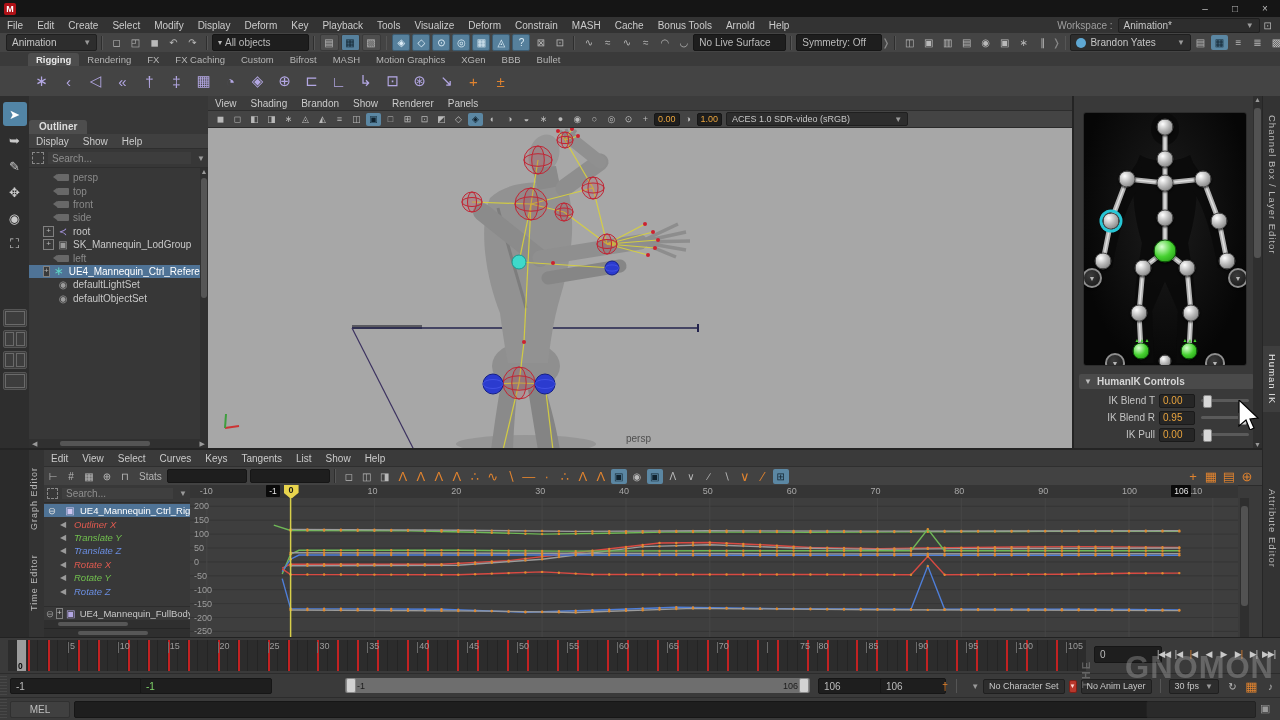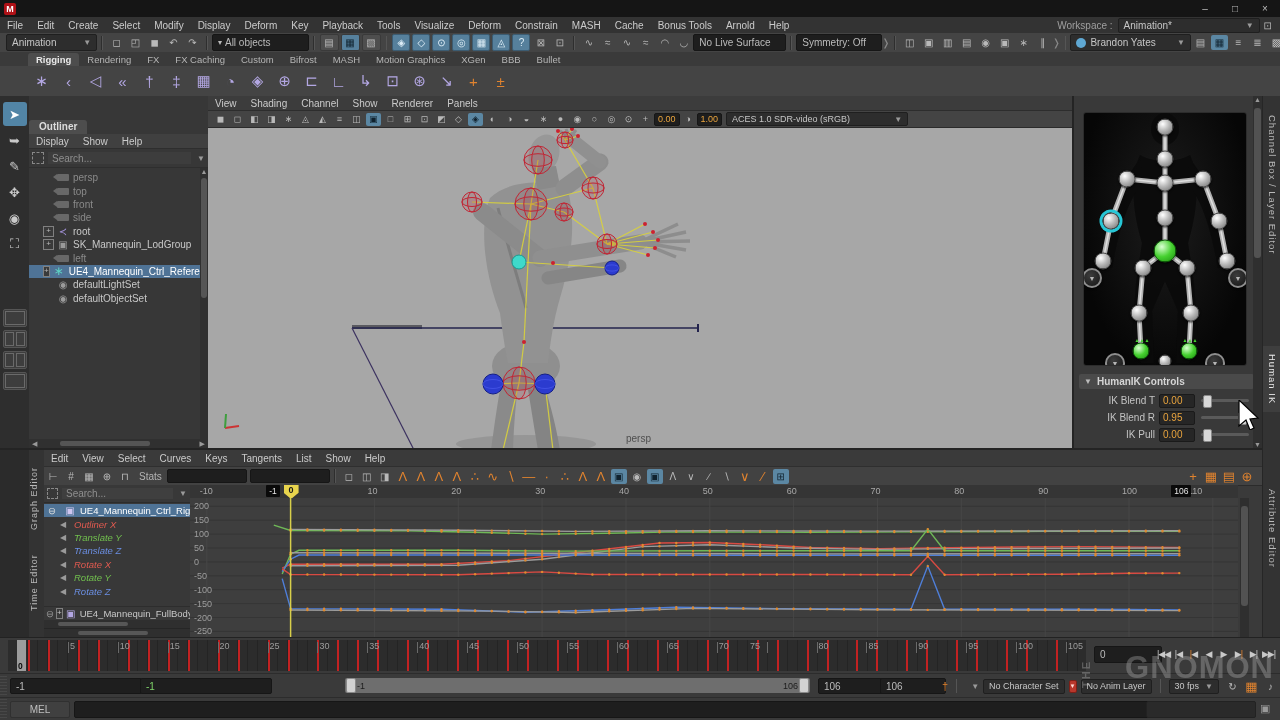--- a/index.html
+++ b/index.html
@@ -446,21 +446,21 @@
         <span class="arr">◀</span>
           <span class="thumb"></span>
           <span class="arr" style="margin-left:auto">▶</span>
       </div>
     </div>
 
     <div id="viewport" class="abs">
       <div id="vp-menus">
           <span class="mi">View</span>
           <span class="mi">Shading</span>
-          <span class="mi">Channel</span>
+          <span class="mi">Brandon</span>
           <span class="mi">Show</span>
           <span class="mi">Renderer</span>
           <span class="mi">Panels</span>
         </div>
       <div id="vp-icons">
         <span class="row">
             <span class="ibox">◼</span>
             <span class="ibox">◻</span>
             <span class="ibox">◧</span>
             <span class="ibox">◨</span>
@@ -1528,21 +1528,21 @@
         <span class="tsnum" style="left: 511.1px;">50</span>
         <span class="tstick5" style="left: 559px;"></span>
         <span class="tsnum" style="left: 561px;">55</span>
         <span class="tstick5" style="left: 608.9px;"></span>
         <span class="tsnum" style="left: 610.9px;">60</span>
         <span class="tstick5" style="left: 658.8px;"></span>
         <span class="tsnum" style="left: 660.8px;">65</span>
         <span class="tstick5" style="left: 708.7px;"></span>
         <span class="tsnum" style="left: 710.7px;">70</span>
         <span class="tstick5" style="left: 758.6px;"></span>
-        <span class="tsnum" style="left: 742px;">75</span>
+        <span class="tsnum" style="left: 792px;">75</span>
         <span class="tstick5" style="left: 808.5px;"></span>
         <span class="tsnum" style="left: 810.5px;">80</span>
         <span class="tstick5" style="left: 858.4px;"></span>
         <span class="tsnum" style="left: 860.4px;">85</span>
         <span class="tstick5" style="left: 908.3px;"></span>
         <span class="tsnum" style="left: 910.3px;">90</span>
         <span class="tstick5" style="left: 958.2px;"></span>
         <span class="tsnum" style="left: 960.2px;">95</span>
         <span class="tstick5" style="left: 1008.1px;"></span>
         <span class="tsnum" style="left: 1010.1px;">100</span>

